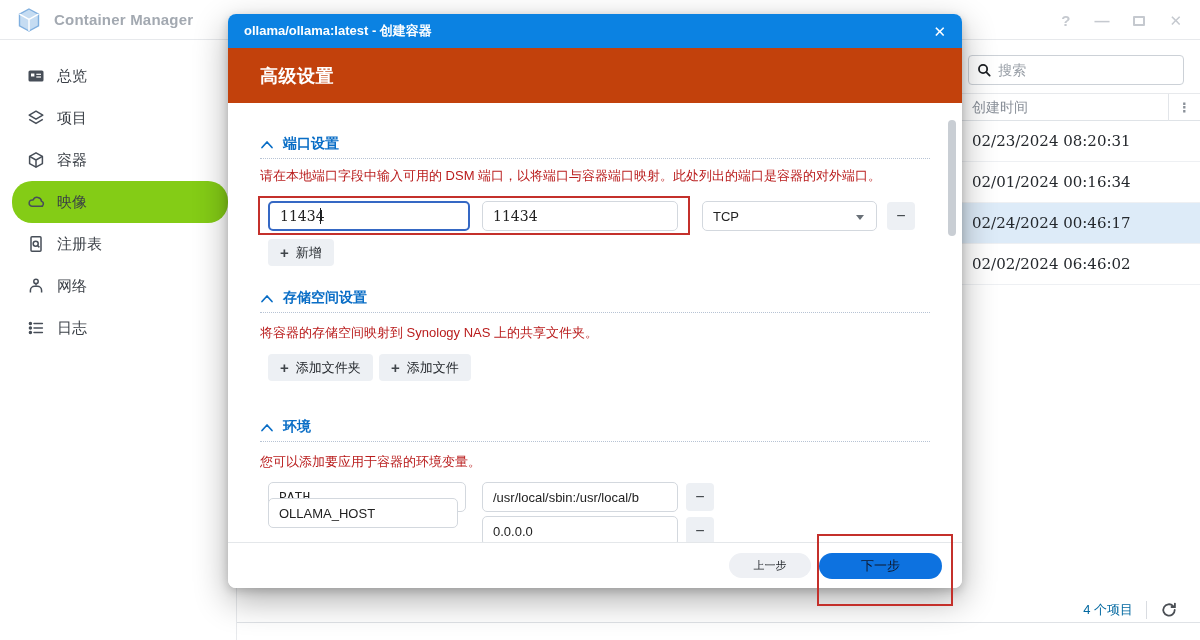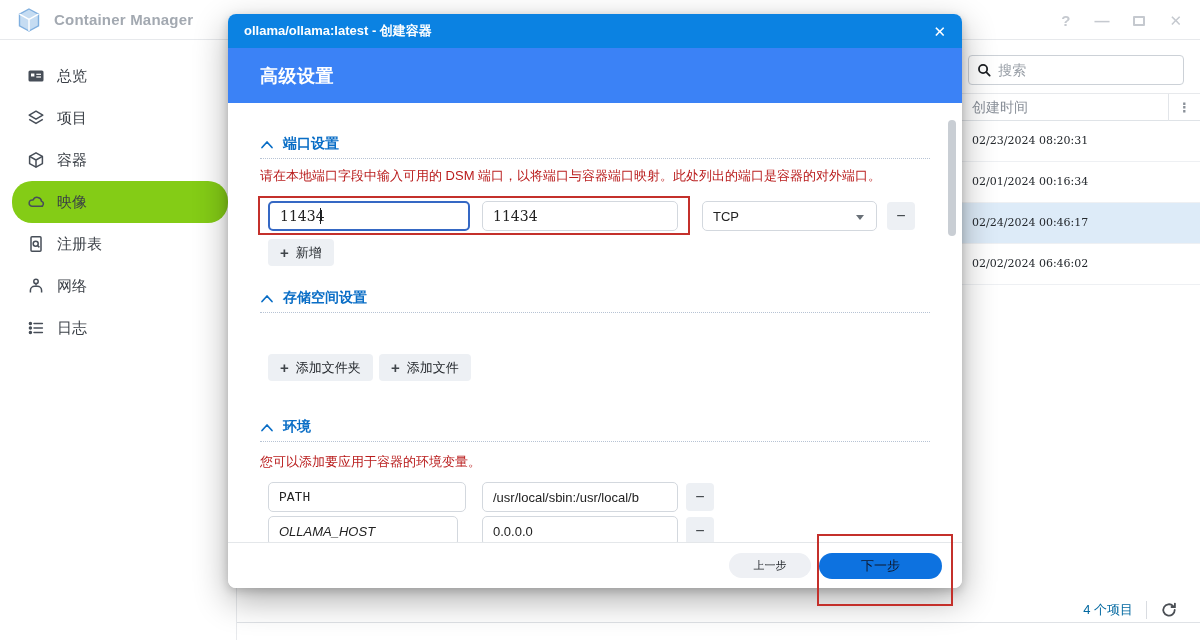--- a/index.html
+++ b/index.html
@@ -34,38 +34,38 @@
   #search-box input { border:none; outline:none; width:100%; font-size:14px; color:#24282d;
     font-family:inherit; }
   #search-box input::placeholder { color:#9aa0a8; }
   #tbl-header { position:absolute; top:53px; left:0; right:0; height:28px;
     border-top:1px solid #e7e9ec; border-bottom:1px solid #dfe3e7; }
   #tbl-header .col-label { position:absolute; left:735px; top:0; line-height:27px;
     font-size:14px; color:#8a9099; }
   #col-menu { position:absolute; right:0; top:0; width:32px; height:27px; border-left:1px solid #e2e5e9;
     display:flex; align-items:center; justify-content:center; color:#8a9099; font-size:13px; font-weight:bold; }
   .tbl-row { position:absolute; left:0; right:0; height:41px; border-bottom:1px solid #eef0f3; }
-  .tbl-row .cell { position:absolute; left:735px; top:0; line-height:40px; font-size:11px; color:#24282d;
+  .tbl-row .cell { position:absolute; left:735px; top:0; line-height:40px; font-size:15px; color:#24282d;
     font-family:"DejaVu Serif",serif; }
   .tbl-row.selected { background:#ddebf8; }
   #status-bar { position:absolute; left:0; right:0; top:557px; height:26px;
     border-bottom:1px solid #dfe2e6; display:flex; align-items:center; justify-content:flex-end;
     padding-right:22px; gap:13px; }
   #status-bar .count { font-size:13px; color:#0369a1; }
   #status-bar .vdiv { width:1px; height:18px; background:#d9dce1; }
 
   
   #dialog { position:absolute; left:228px; top:14px; width:734px; height:574px; background:#fff;
     border-radius:8px; box-shadow:0 12px 34px rgba(0,0,0,.32), 0 3px 10px rgba(0,0,0,.18);
     z-index:10; overflow:hidden; }
   #dlg-titlebar { position:absolute; top:0; left:0; right:0; height:34px; background:#0b82e2;
     display:flex; align-items:center; padding:0 16px; }
   #dlg-title { color:#fff; font-size:13px; font-weight:bold; }
   #dlg-close { margin-left:auto; color:#fff; font-size:15px; font-weight:bold; line-height:1; }
-  #dlg-subheader { position:absolute; top:34px; left:0; right:0; height:55px; background:#3b82f6;
+  #dlg-subheader { position:absolute; top:34px; left:0; right:0; height:55px; background:#c2410c;
     display:flex; align-items:center; padding-left:32px; }
   #dlg-heading { color:#fff; font-size:18px; font-weight:bold; letter-spacing:.5px; }
   #dlg-body { position:absolute; top:89px; left:0; right:0; height:453px; background:#fff; overflow:hidden; }
 
   .sec-hdr { position:absolute; left:32px; display:flex; align-items:center; gap:9px;
     color:#0a6ec6; font-size:14px; font-weight:bold; }
   .dotline { position:absolute; left:32px; width:670px; border-bottom:1px dotted #b7c3d4; }
   .desc { position:absolute; left:32px; font-size:13px; color:#b91c1c; }
 
   .tin { height:30px; border:1px solid #d3d8de; border-radius:5px; background:#fff;
@@ -250,20 +250,21 @@
       <span>新增</span>
     </div>
 
     <div class="sec-hdr" style="top:186px">
       <svg width="14" height="11" viewBox="0 0 14 11" fill="none" stroke="#0a6ec6" stroke-width="1.7" stroke-linecap="round" stroke-linejoin="round">
         <polyline points="2,8.5 7,3 12,8.5"></polyline>
       </svg>
       <span>存储空间设置</span>
     </div>
     <div class="dotline" style="top:209px"></div>
+    <div class="desc" style="top:221px">将容器的存储空间映射到 Synology NAS 上的共享文件夹。</div>
     <div class="gbtn" style="left:40px; top:251px;">
       <span class="plus">+</span>
       <span>添加文件夹</span>
     </div>
     <div class="gbtn" style="left:151px; top:251px;">
       <span class="plus">+</span>
       <span>添加文件</span>
     </div>
 
     <div class="sec-hdr" style="top:315px">
@@ -274,21 +275,21 @@
     </div>
     <div class="dotline" style="top:338px"></div>
     <div class="desc" style="top:350px">您可以添加要应用于容器的环境变量。</div>
 
     <input class="tin abs" style="left: 40px; top: 379px; width: 198px; font-family: Liberation Mono, monospace;" value="PATH">
     <input class="tin abs" style="left: 254px; top: 379px; width: 196px;" value="/usr/local/sbin:/usr/local/b">
     <div class="minus-btn" style="left:458px; top:380px;">
       <span>−</span>
     </div>
 
-    <input class="tin abs" style="left: 40px; top: 413px; width: 190px; font-style: italic;" value="OLLAMA_HOST">
+    <input class="tin abs" style="left: 40px; top: 395px; width: 190px;" value="OLLAMA_HOST">
     <input class="tin abs" style="left: 254px; top: 413px; width: 196px;" value="0.0.0.0">
     <div class="minus-btn" style="left:458px; top:414px;">
       <span>−</span>
     </div>
 
     <div id="dlg-scroll-thumb"></div>
   </div>
 
   <div id="dlg-footer">
     <div id="btn-back">上一步</div>

